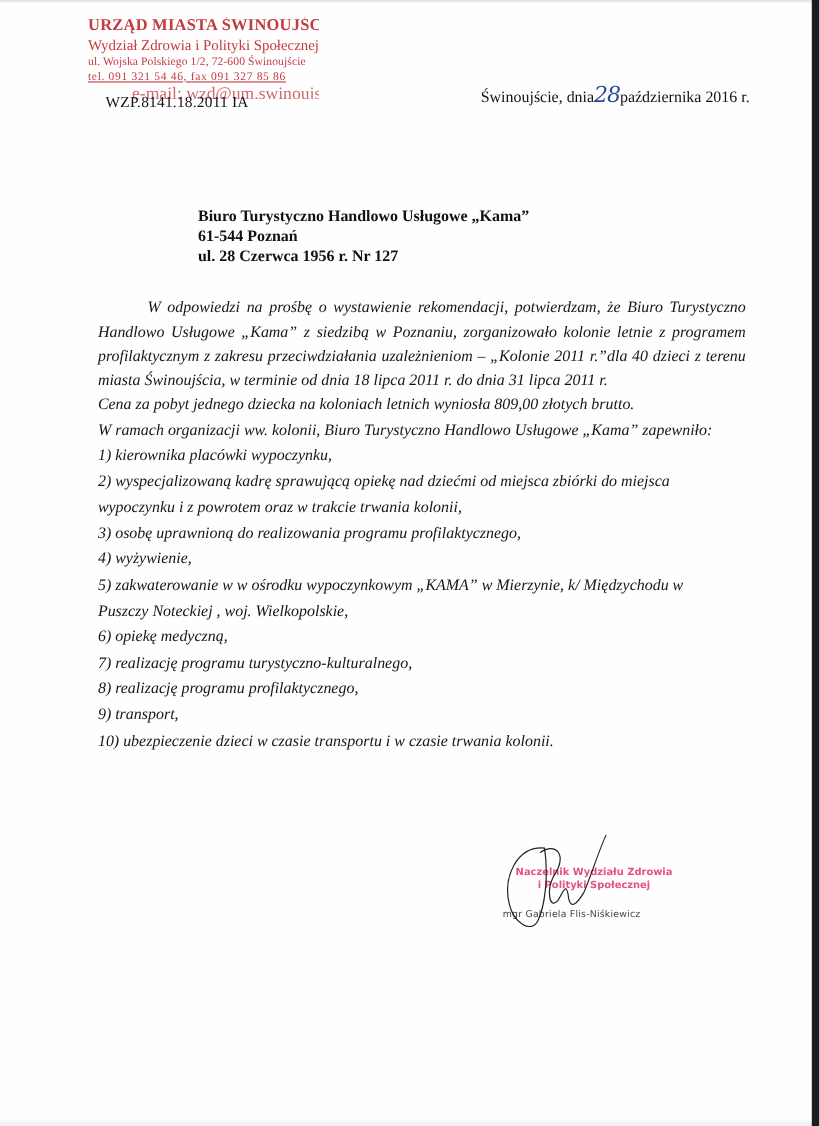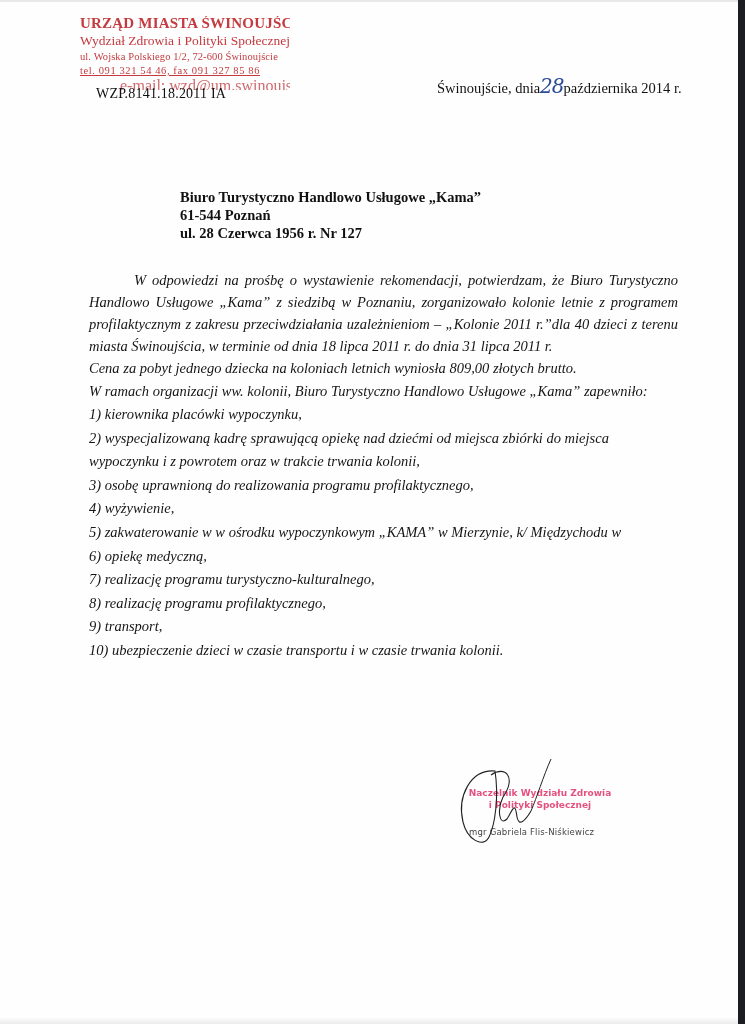--- a/index.html
+++ b/index.html
@@ -62,61 +62,62 @@
     position:absolute; left:455px; top:755px; width:170px; height:100px;
   }
   .sig-svg { position:absolute; left:0; top:0; }
   .sig-stamp {
     position:absolute; left:0; top:30px; width:170px;
     font-family:"DejaVu Sans", sans-serif; font-weight:bold;
     color:#e0346a; opacity:0.85; font-size:9px; line-height:12px;
     text-align:center;
   }
   .sig-name {
-    position:absolute; left:14px; top:70px; width:160px;
+    position:absolute; left:2px; top:70px; width:160px;
     font-family:"DejaVu Sans", sans-serif;
     color:#444; font-size:8.5px; letter-spacing:0.2px;
   }
 </style>
 </head>
 <body>
 
 <div class="page">
 
   <div class="stamp-header">
     <span class="l1">URZĄD MIASTA ŚWINOUJŚCIE</span>
     <span class="l2">Wydział Zdrowia i Polityki Społecznej</span>
     <span class="l3">ul. Wojska Polskiego 1/2, 72-600 Świnoujście</span>
     <span class="l4">tel. 091 321 54 46, fax 091 327 85 86</span>
     <span class="l5">e-mail: wzd@um.swinoujscie.pl</span>
   </div>
 
   <div class="ref-number">WZP.8141.18.2011 IA</div>
 
   <div class="date-line">
-    <span>Świnoujście, dnia</span><span class="hand">28</span><span>października 2014 r.</span>
+    <span>Świnoujście, dnia</span><span class="hand">28</span><span>października 2016 r.</span>
   </div>
 
   <div class="addressee">
     <div>Biuro Turystyczno Handlowo Usługowe „Kama”</div>
     <div>61-544 Poznań</div>
     <div>ul. 28 Czerwca 1956 r. Nr 127</div>
   </div>
 
   <div class="body-text">
     <p class="para1">W odpowiedzi na prośbę o wystawienie rekomendacji, potwierdzam, że Biuro Turystyczno Handlowo Usługowe „Kama” z siedzibą w Poznaniu, zorganizowało kolonie letnie z programem profilaktycznym z zakresu przeciwdziałania uzależnieniom – „Kolonie 2011 r.”dla 40 dzieci z terenu miasta Świnoujścia, w terminie od dnia 18 lipca 2011 r. do dnia 31 lipca 2011 r.</p>
     <p style="line-height:23px;">Cena za pobyt jednego dziecka na koloniach  letnich wyniosła 809,00 złotych brutto.</p>
     <p style="line-height:23px;">W ramach organizacji ww. kolonii, Biuro Turystyczno Handlowo Usługowe „Kama” zapewniło:</p>
     <div>
       <span class="list-line">1) kierownika placówki wypoczynku,</span>
       <span class="list-line">2) wyspecjalizowaną kadrę sprawującą opiekę nad dziećmi od miejsca zbiórki do miejsca</span>
       <span class="list-line">wypoczynku i z powrotem oraz w trakcie trwania kolonii,</span>
       <span class="list-line">3) osobę uprawnioną do realizowania programu profilaktycznego,</span>
       <span class="list-line">4) wyżywienie,</span>
       <span class="list-line">5) zakwaterowanie w  w ośrodku wypoczynkowym „KAMA” w Mierzynie, k/ Międzychodu w</span>
+      <span class="list-line">Puszczy Noteckiej , woj. Wielkopolskie,</span>
       <span class="list-line">6) opiekę medyczną,</span>
       <span class="list-line">7) realizację programu turystyczno-kulturalnego,</span>
       <span class="list-line">8) realizację programu profilaktycznego,</span>
       <span class="list-line">9) transport,</span>
       <span class="list-line">10) ubezpieczenie dzieci w czasie transportu i w czasie trwania kolonii.</span>
     </div>
   </div>
 
   <div class="signature">
     <div class="sig-stamp">

